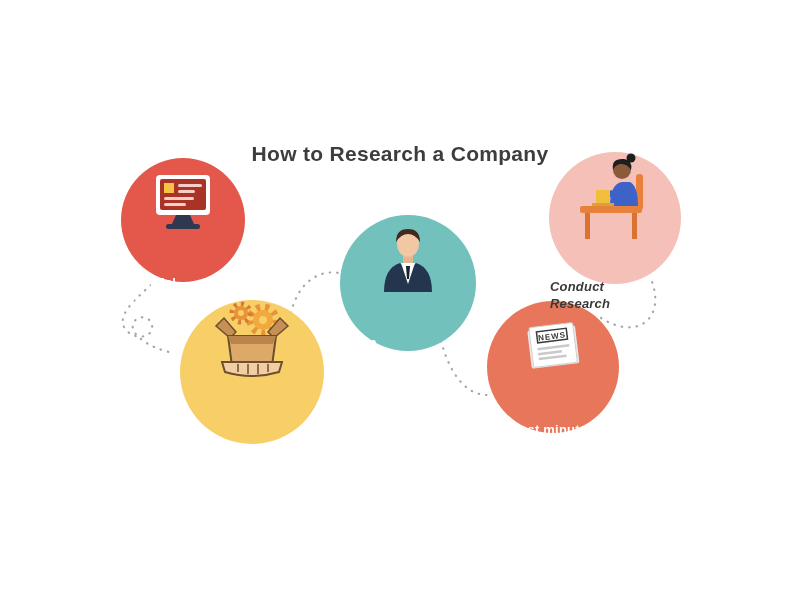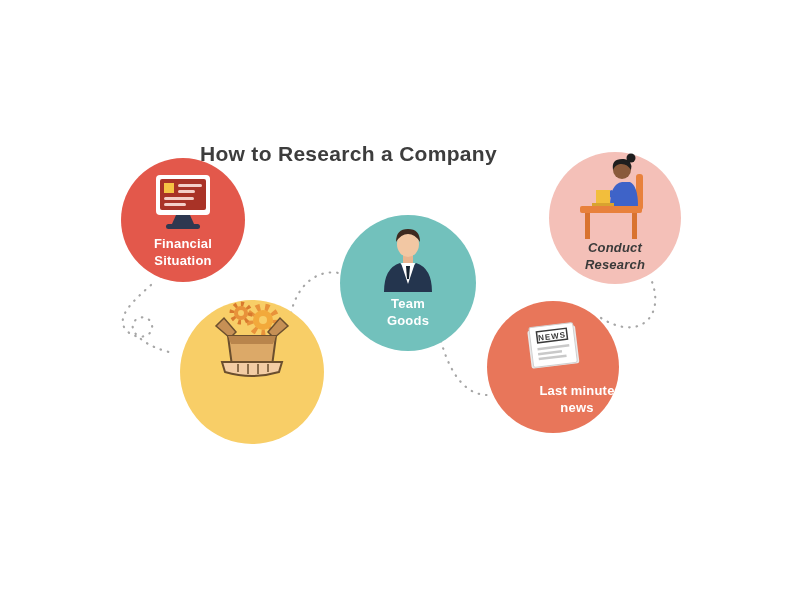--- a/index.html
+++ b/index.html
@@ -7,32 +7,33 @@
     position:relative;
     width:800px;height:600px;
     background:#ffffff;
     font-family:"Liberation Sans", sans-serif;
     overflow:hidden;
   }
   #diagram-svg{position:absolute;left:0;top:0;}
   .page-title{
     position:absolute;
     left:200px;top:142px;width:400px;
+    text-align:center;
     font-size:21px;font-weight:bold;
     letter-spacing:.3px;
     color:#3d3d3d;
   }
   .node-label{
     position:absolute;
     width:130px;
-    text-align:center;
     font-size:13px;font-weight:bold;
     line-height:1.3;
     white-space:pre-line;
     letter-spacing:.2px;
+    margin-top:39px;
   }
   .label-light{color:#ffffff;}
   .label-dark{color:#3a3a3a;}
   .lbl-financial{left:118px;top:236px;}
   .lbl-goods{left:187px;top:398px;}
   .lbl-leader{left:343px;top:296px;}
   .lbl-news{left:512px;top:383px;}
   .lbl-research{left:550px;top:240px;font-style:italic;}
 </style>
 </head>

